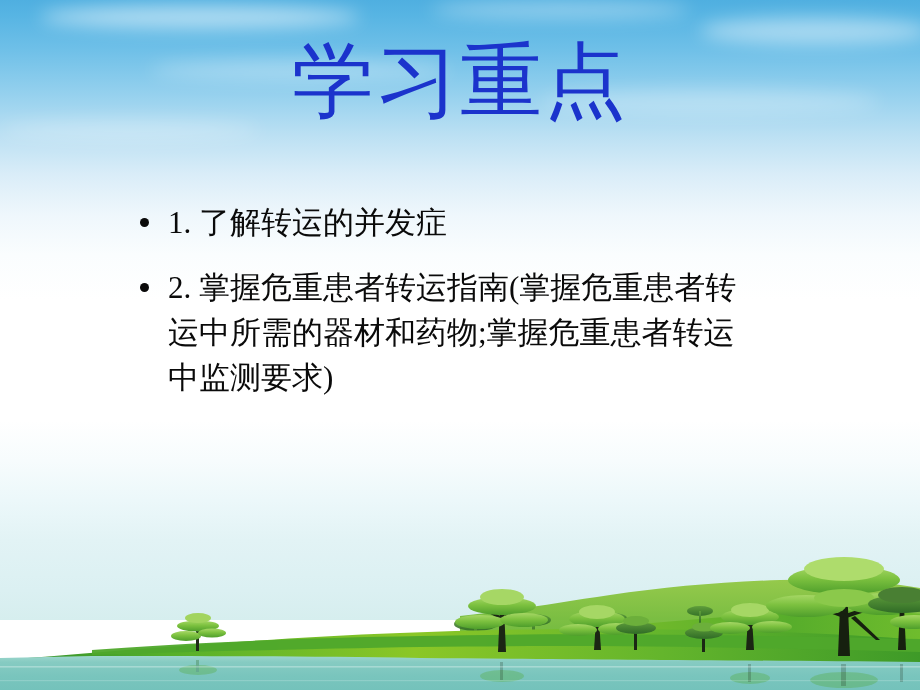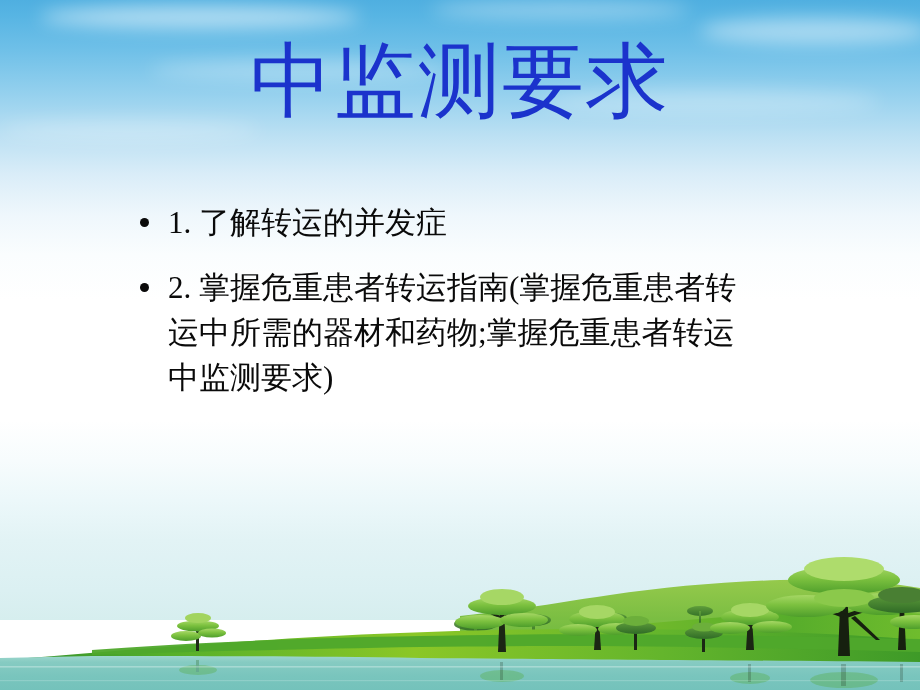--- a/index.html
+++ b/index.html
@@ -290,21 +290,21 @@
           <rect x="841" y="164" width="5" height="22"></rect>
           <rect x="900" y="164" width="3" height="18"></rect>
         </g>
 
         <rect x="0" y="166" width="920" height="1.6" fill="#FFFFFF" opacity="0.30"></rect>
         <rect x="0" y="180" width="920" height="1.2" fill="#FFFFFF" opacity="0.18"></rect>
       </g>
     </svg>
   </div>
 
-  <div class="title">中监测要求</div>
+  <div class="title">学习重点</div>
 
   <div class="body-block">
 
     <div class="bullet-row">
       <span class="dot"></span>
       <span class="txt">1. 了解转运的并发症</span>
     </div>
 
     <div class="row-gap"></div>
 

